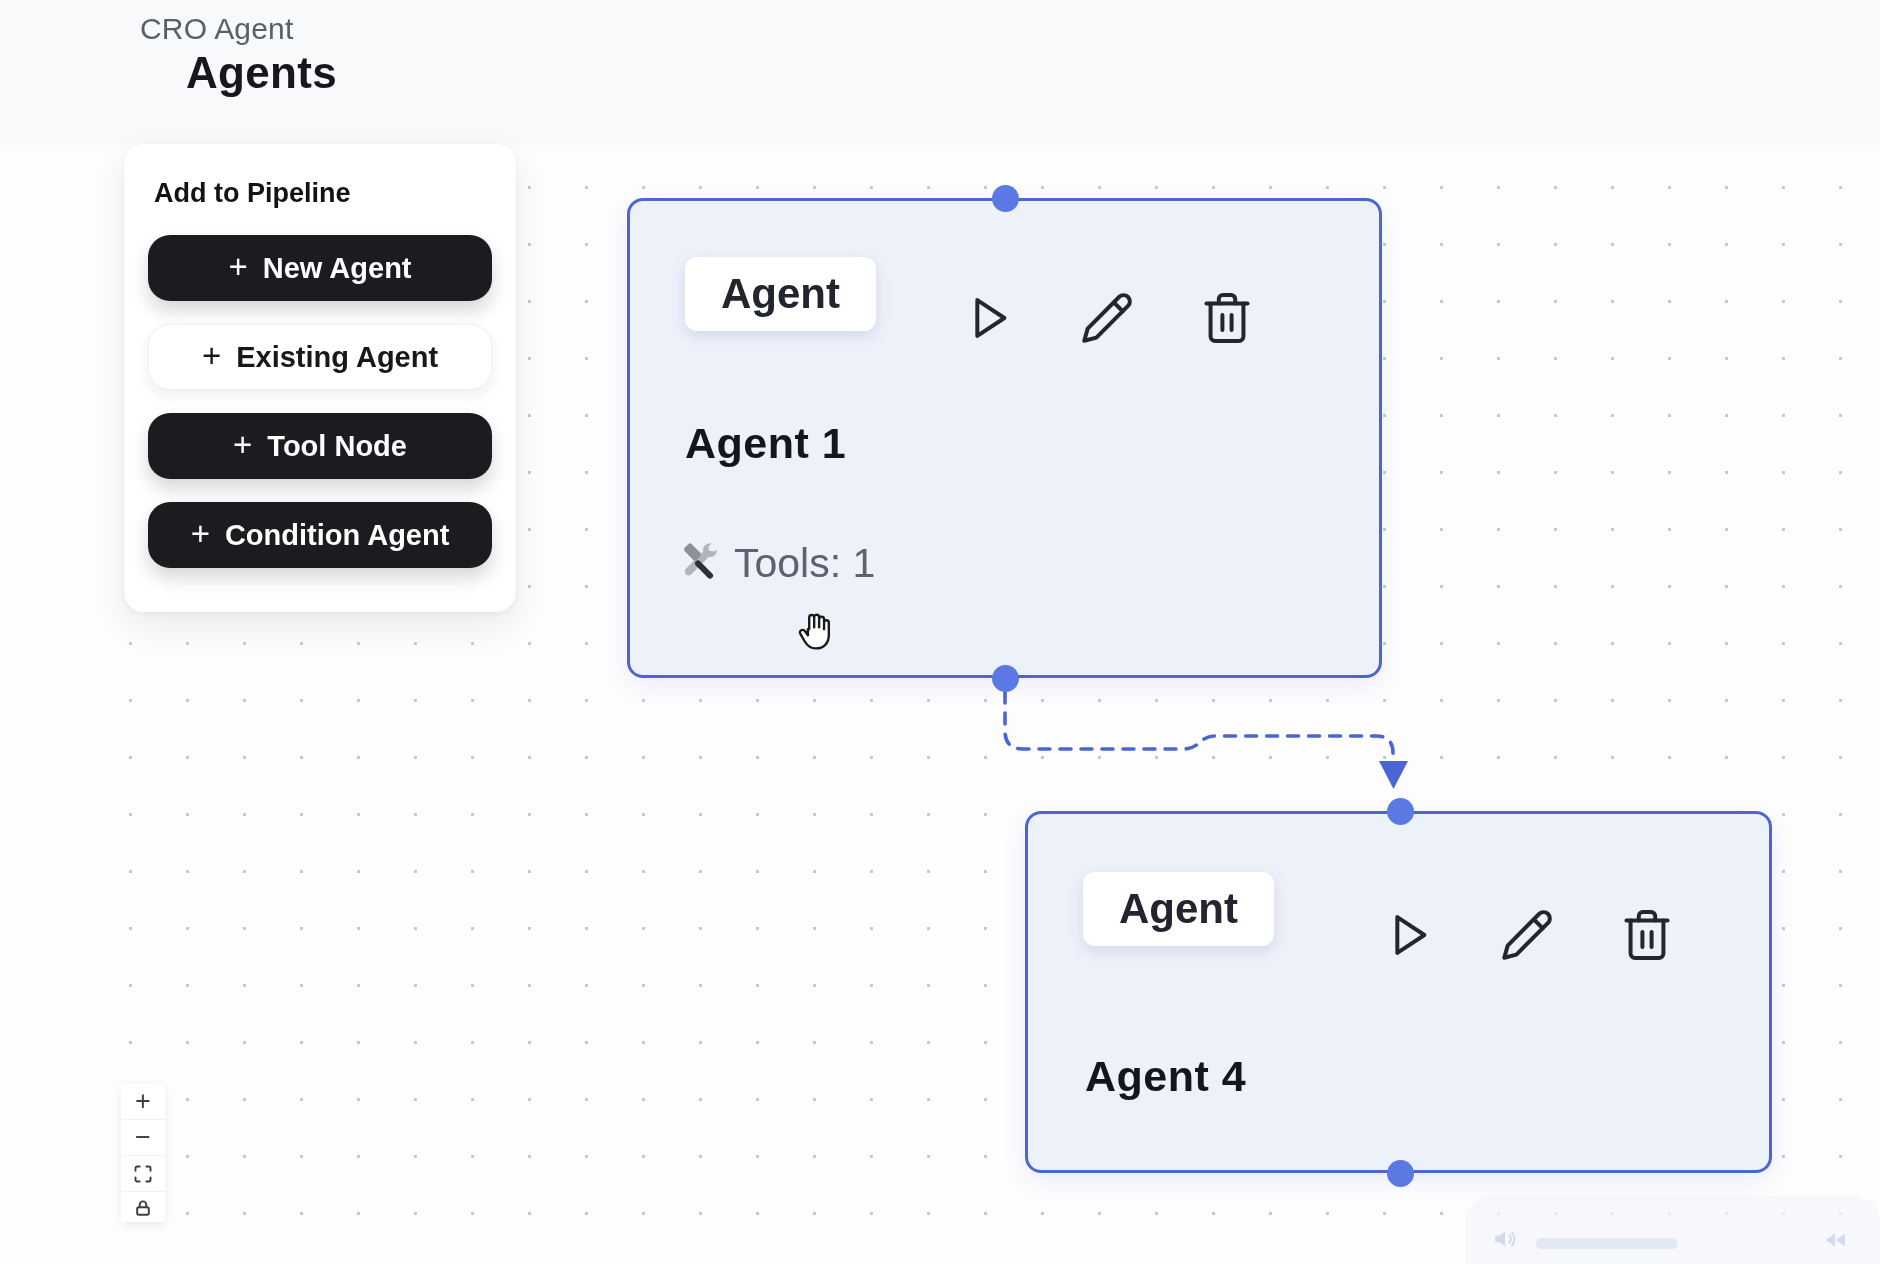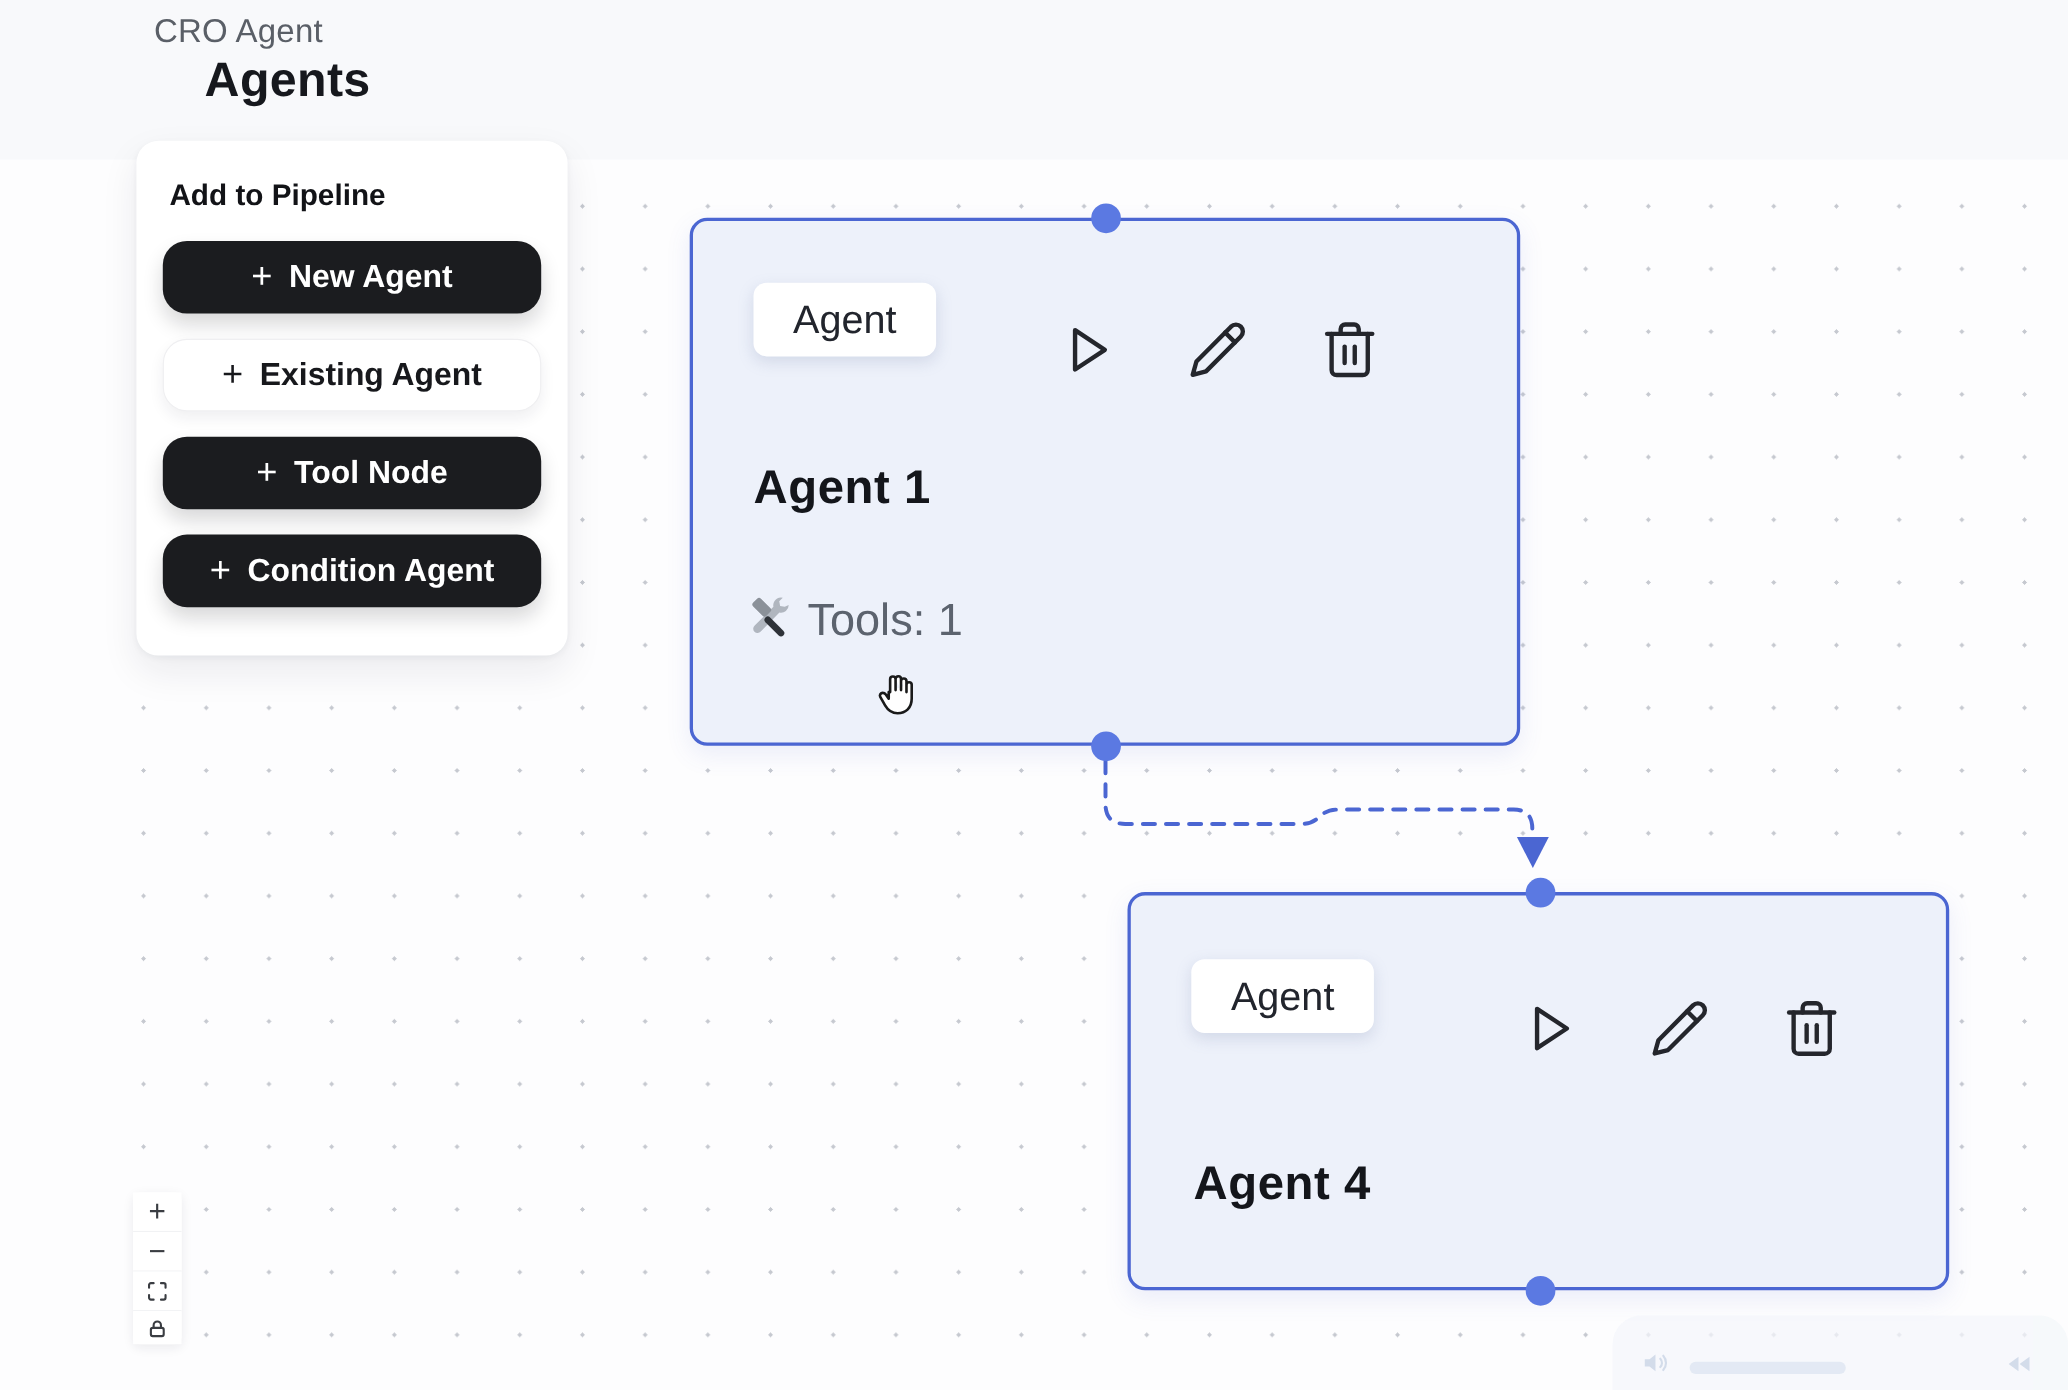--- a/index.html
+++ b/index.html
@@ -31,21 +31,21 @@
     position:absolute; left:140px; top:12px; z-index:3;
     font-size:30px; color:#5a5f67; font-weight:500; letter-spacing:.2px;
   }
   .page-title {
     position:absolute; left:138px; top:48px; z-index:3;
     font-size:44px; color:#16181d; font-weight:800; letter-spacing:.3px;margin-left:48px;
   }
 
   
   .sidebar {
-    position:absolute; left:124px; top:128px; width:392px; height:468px; z-index:5;
+    position:absolute; left:124px; top:144px; width:392px; height:468px; z-index:5;
     background:#ffffff; border-radius:20px;
     box-shadow:0 14px 34px rgba(25,30,50,.08), 0 2px 6px rgba(25,30,50,.05);
     padding:32px 24px;
   }
   .sidebar-title { font-size:27px; font-weight:800; color:#121317; margin:2px 0 26px 6px; }
   .pal-btn {
     width:344px; height:66px; border:none; border-radius:22px;
     display:flex; align-items:center; justify-content:center; gap:15px;
     font-family:"Liberation Sans", sans-serif;
     font-size:29px; font-weight:700; cursor:pointer; margin-bottom:23px;
@@ -67,21 +67,21 @@
     background:#edf1fa;
     border:3.5px solid #4b66d2; border-radius:16px;
     box-shadow:0 8px 22px rgba(75,102,210,.10);
   }
   .node-1 { left:627px; top:198px; width:755px; height:480px; }
   .node-2 { left:1025px; top:811px; width:747px; height:362px; }
 
   .node-badge {
     position:absolute; background:#ffffff; border-radius:12px;
     box-shadow:0 5px 14px rgba(120,130,175,.22);
-    font-size:36px; color:#22252d; font-weight:400;
+    font-size:42px; color:#22252d; font-weight:700;
     padding:13px 36px; line-height:1.15;
   }
   .node-1 .node-badge { left:55px; top:56px; }
   .node-2 .node-badge { left:55px; top:58px; }
 
   .node-actions { position:absolute; display:flex; gap:62px; align-items:center; }
   .node-1 .node-actions { left:328px; top:88px; }
   .node-2 .node-actions { left:350px; top:92px; }
   .action-icon { width:58px; height:58px; cursor:pointer; }
   .action-icon svg { width:100%; height:100%; stroke:#24262c; stroke-width:1.65; fill:none;

